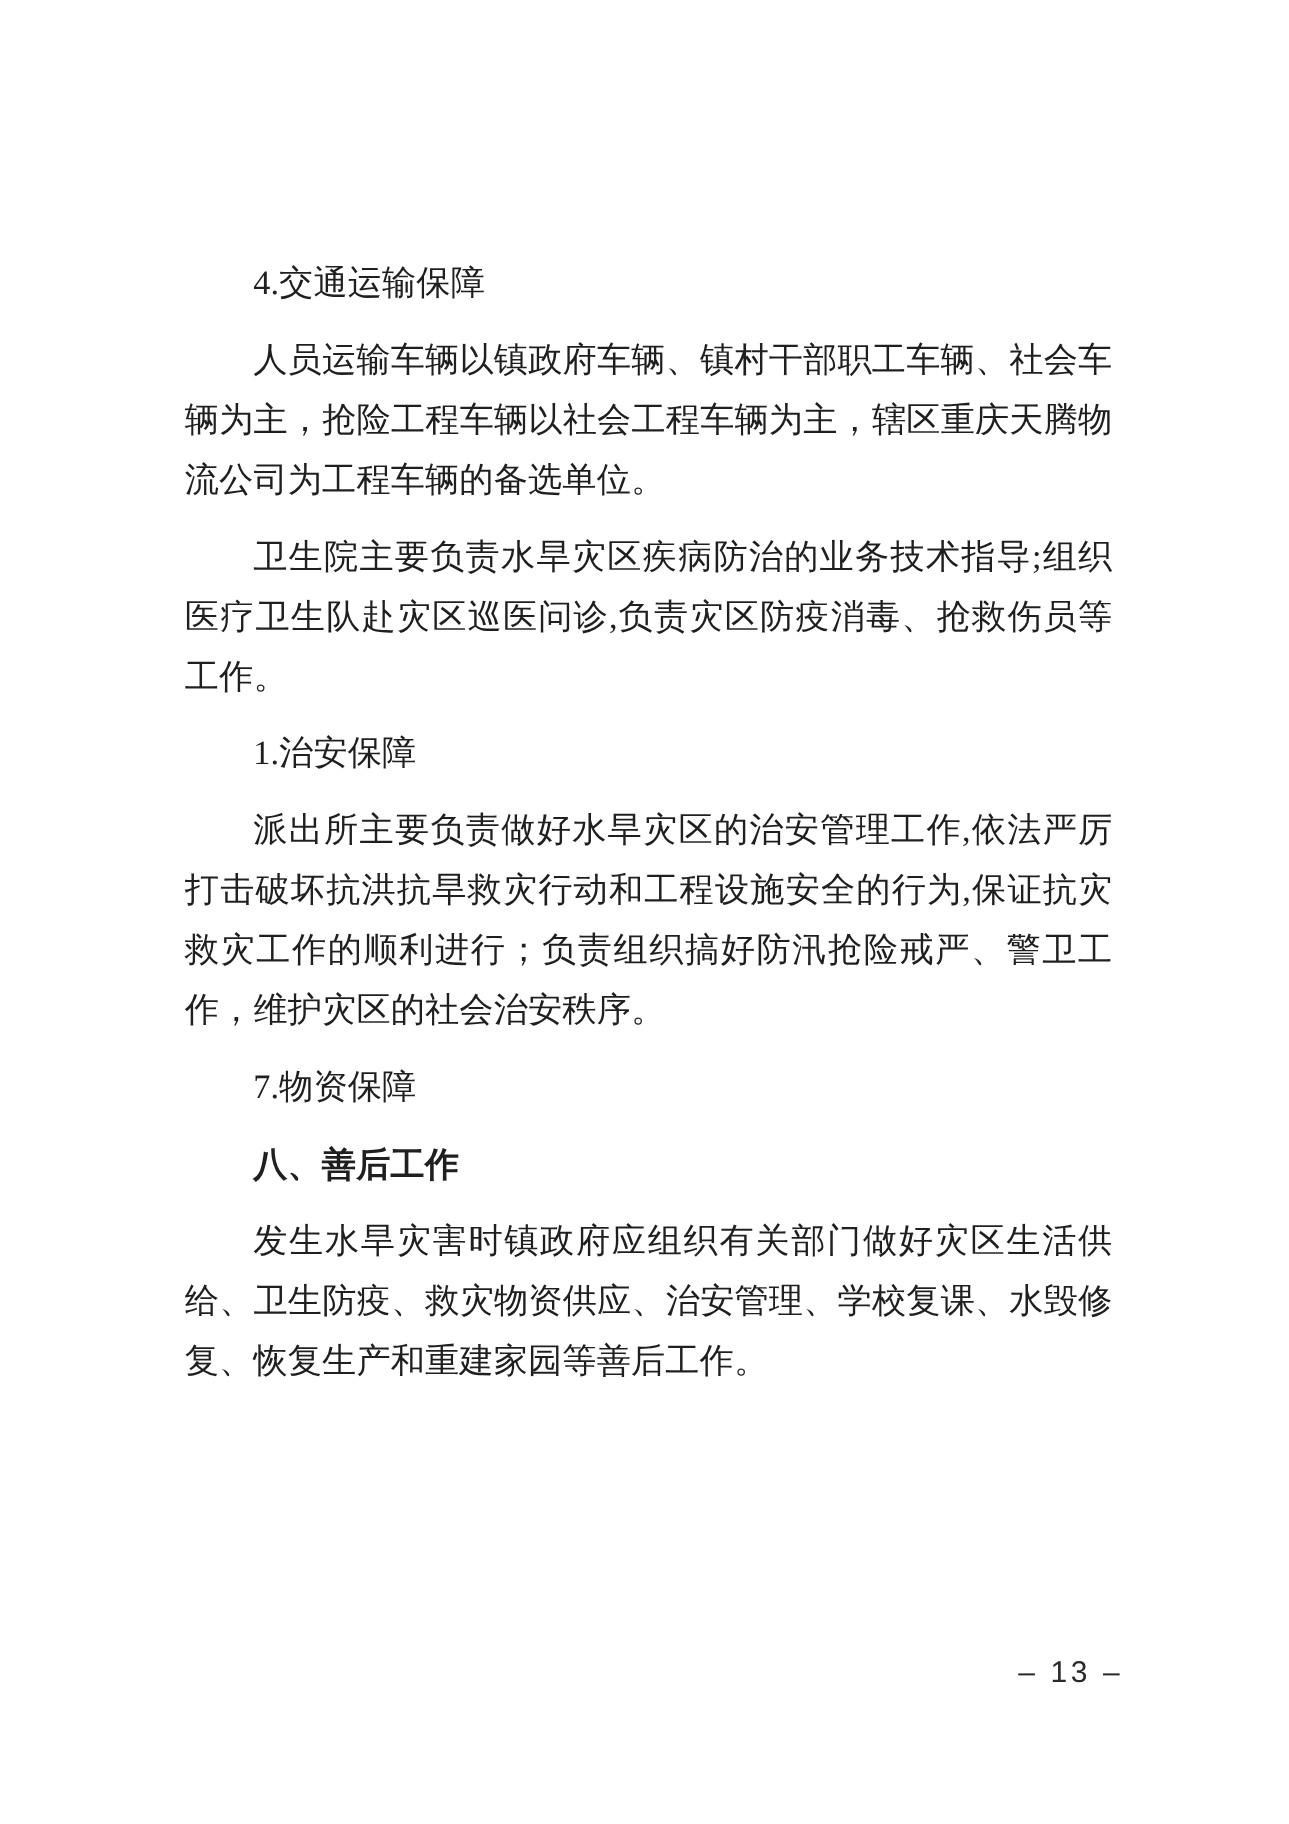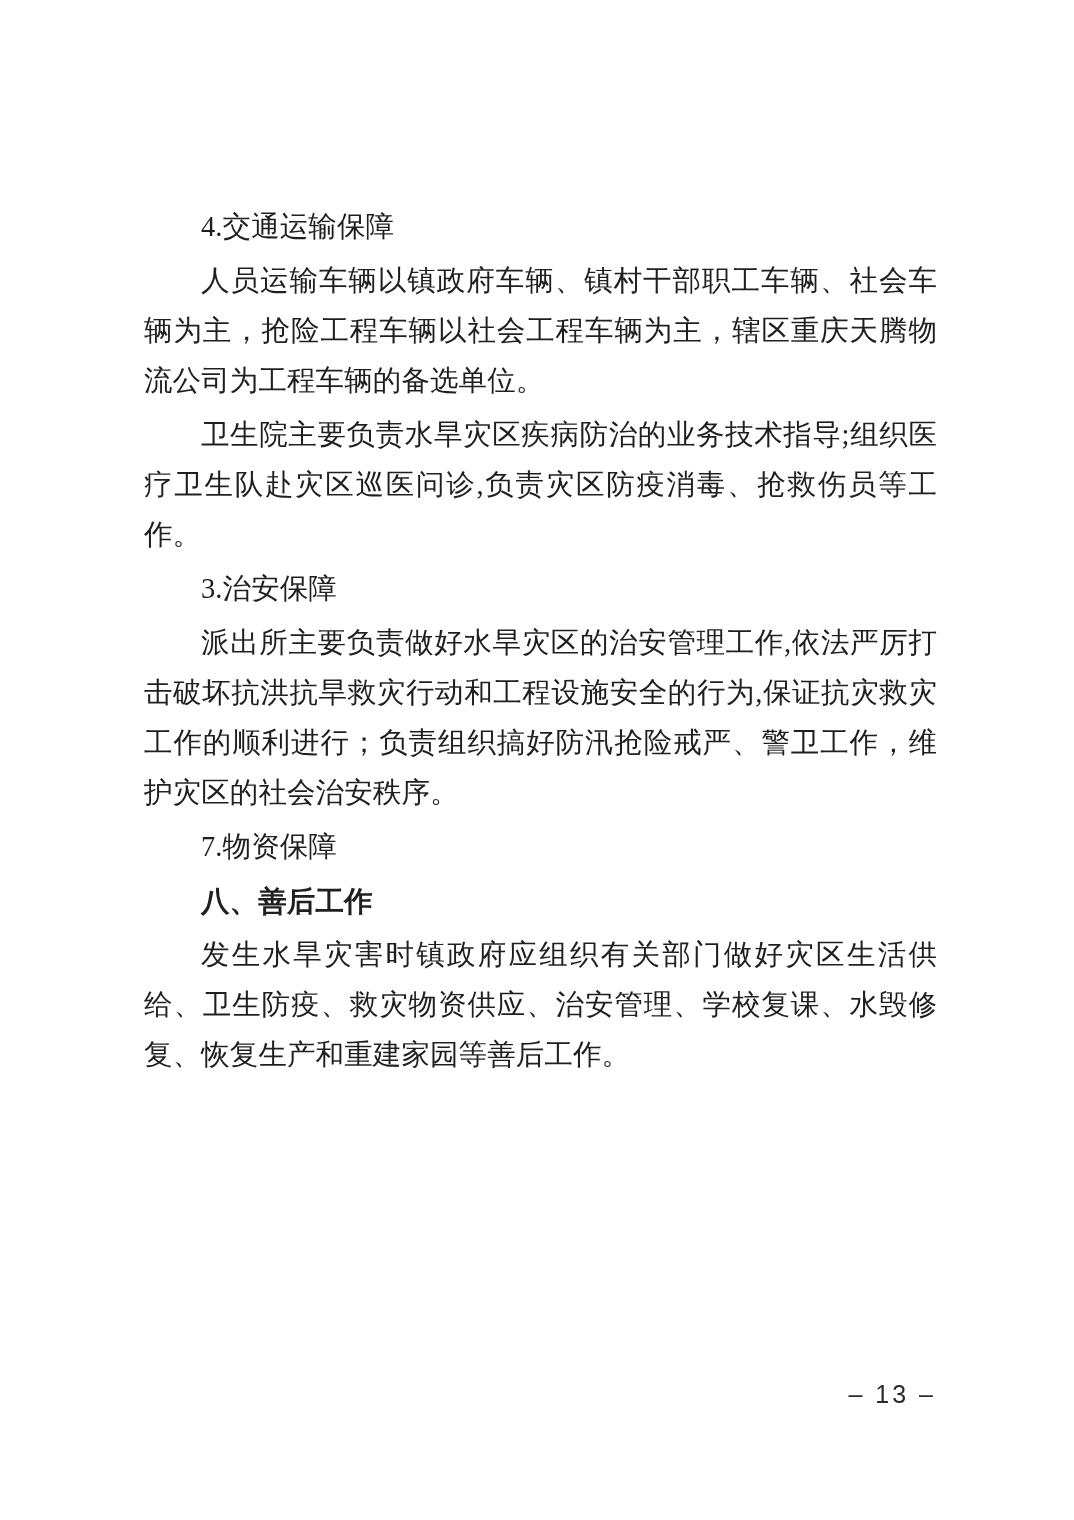--- a/index.html
+++ b/index.html
@@ -18,21 +18,21 @@
     height: 1520px;
     background: #ffffff;
   }
   .content {
     position: absolute;
     left: 140px;
     top: 198px;
     width: 801px;
   }
   .content p {
-    margin: 4px;
+    margin: 14px;
     padding: 0;
     font-size: 28.5px;
     line-height: 50px;
     text-indent: 2em;
     color: #1f1f1f;
     letter-spacing: 0.1px;
   }
   .para {
     text-align: justify;
     text-justify: inter-character;
@@ -57,20 +57,20 @@
   }
 </style>
 </head>
 <body>
 
 <div class="page">
   <div class="content">
     <p class="num-heading">4.交通运输保障</p>
     <p class="para">人员运输车辆以镇政府车辆、镇村干部职工车辆、社会车辆为主，抢险工程车辆以社会工程车辆为主，辖区重庆天腾物流公司为工程车辆的备选单位。</p>
     <p class="para">卫生院主要负责水旱灾区疾病防治的业务技术指导;组织医疗卫生队赴灾区巡医问诊,负责灾区防疫消毒、抢救伤员等工作。</p>
-    <p class="num-heading">3.治安保障</p>
+    <p class="num-heading">1.治安保障</p>
     <p class="para">派出所主要负责做好水旱灾区的治安管理工作,依法严厉打击破坏抗洪抗旱救灾行动和工程设施安全的行为,保证抗灾救灾工作的顺利进行；负责组织搞好防汛抢险戒严、警卫工作，维护灾区的社会治安秩序。</p>
     <p class="num-heading">7.物资保障</p>
     <p class="section-heading">八、善后工作</p>
     <p class="para">发生水旱灾害时镇政府应组织有关部门做好灾区生活供给、卫生防疫、救灾物资供应、治安管理、学校复课、水毁修复、恢复生产和重建家园等善后工作。</p>
   </div>
   <div class="page-number">– 13 –</div>
 </div>
 
 </body></html>

